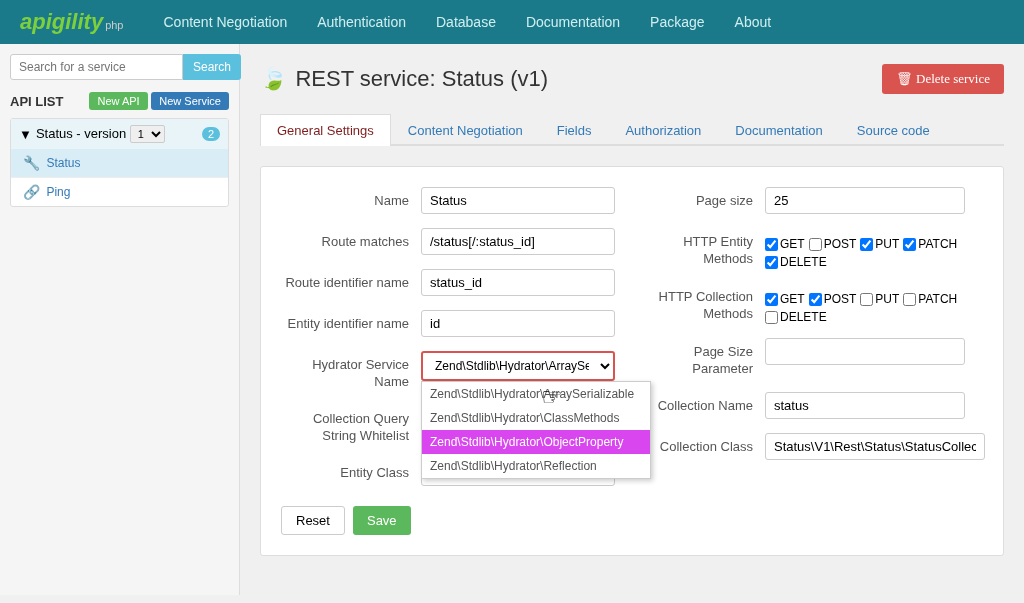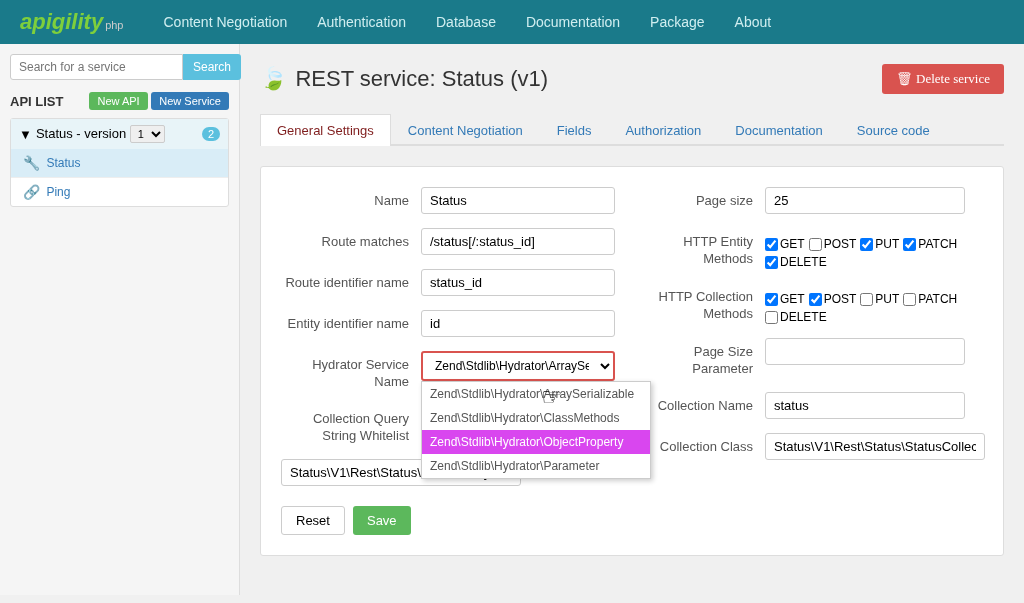--- a/index.html
+++ b/index.html
@@ -450,32 +450,33 @@
           <div class="form-row">
             <span class="form-label" style="line-height:1.3;">Hydrator Service Name</span>
             <div class="hydrator-wrapper">
               <select class="hydrator-select hydrator-highlight">
                 <option>Zend\Stdlib\Hydrator\ArraySerializabl</option>
               </select>
               <div class="dropdown-list">
                 <div class="dropdown-item">Zend\Stdlib\Hydrator\ArraySerializable</div>
                 <div class="dropdown-item">Zend\Stdlib\Hydrator\ClassMethods</div>
                 <div class="dropdown-item selected">Zend\Stdlib\Hydrator\ObjectProperty</div>
-                <div class="dropdown-item">Zend\Stdlib\Hydrator\Parameter</div>
+                <div class="dropdown-item">Zend\Stdlib\Hydrator\Reflection</div>
               </div>
               <div class="cursor-hand">☞</div>
             </div>
           </div>
 
           <div class="form-row">
             <span class="form-label" style="line-height:1.3;">Collection Query String Whitelist</span>
             <input class="form-control" type="text" style="">
           </div>
 
           <div class="form-row">
+            <span class="form-label">Entity Class</span>
             <input class="form-control" type="text" style="max-width: 240px;" value="Status\V1\Rest\Status\StatusEntity">
           </div>
 
           <div class="btn-row">
             <button class="btn-reset">Reset</button>
             <button class="btn-save">Save</button>
           </div>
         </div>
 
         <div class="form-col-right">

